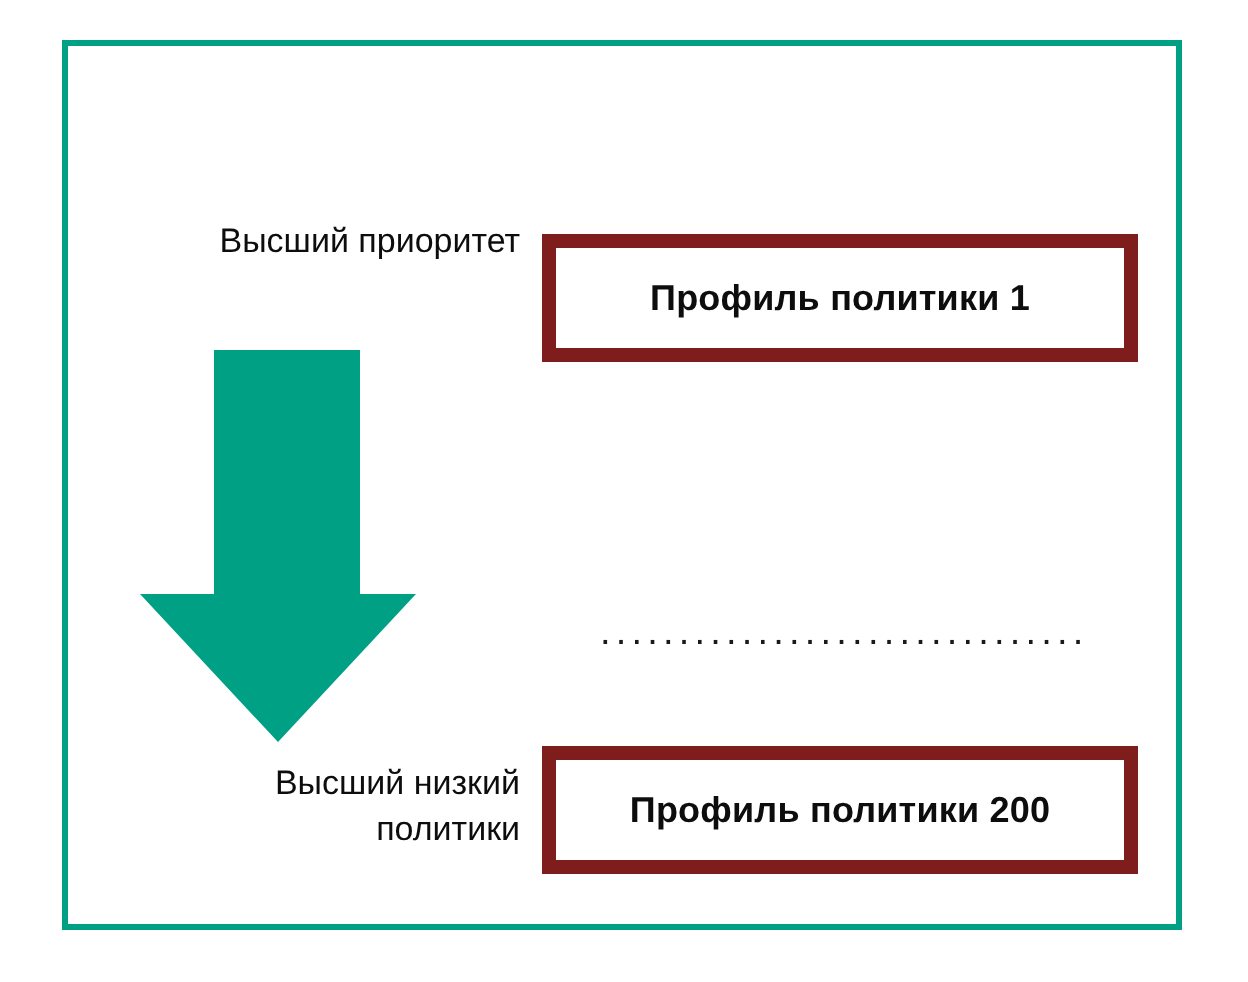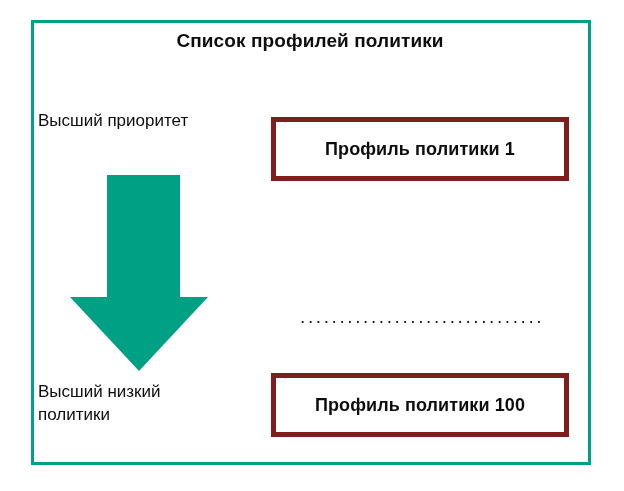--- a/index.html
+++ b/index.html
@@ -46,21 +46,21 @@
     letter-spacing: 0.1px;
     white-space: nowrap;
   }
 
   
   .priority-label {
     position: absolute;
     font-size: 17px;
     font-weight: normal;
     color: #0d0d0d;
-    text-align: left;
+    text-align: right;
     line-height: 1.35;
   }
   .priority-high {
     left: 38px;
     top: 110px;
     width: 222px;
   }
   .priority-low {
     left: 38px;
     top: 381px;
@@ -81,21 +81,21 @@
     height: 196px;
   }
 
   
   .profile-box {
     position: absolute;
     left: 271px;
     width: 298px;
     height: 64px;
     box-sizing: border-box;
-    border: 5px solid #7f1d1d;
+    border: 7px solid #7f1d1d;
     background: #ffffff;
     display: flex;
     align-items: center;
     justify-content: center;
   }
   .profile-box-label {
     font-size: 18px;
     font-weight: bold;
     color: #0d0d0d;
     white-space: nowrap;
@@ -121,21 +121,20 @@
     font-family: "Liberation Sans", sans-serif;
   }
 </style>
 </head>
 <body>
 
 <div id="canvas">
 
   <div class="outer-frame"></div>
 
-  <div class="diagram-title">Список профилей политики</div>
 
   <div class="priority-label priority-high">Высший приоритет</div>
 
   <div class="arrow-wrap">
     <svg viewBox="0 0 138 196" xmlns="http://www.w3.org/2000/svg" aria-hidden="true">
       <polygon points="37,0 110,0 110,122 138,122 69,196 0,122 37,122" fill="#00A085"></polygon>
     </svg>
   </div>
 
   <div class="priority-label priority-low">
@@ -144,16 +143,16 @@
   </div>
 
   <div class="profile-box box-1">
     <span class="profile-box-label">Профиль политики 1</span>
   </div>
 
 
   <div class="dots-separator">.......................................</div>
 
   <div class="profile-box box-3">
-    <span class="profile-box-label">Профиль политики 100</span>
+    <span class="profile-box-label">Профиль политики 200</span>
   </div>
 
 </div>
 
 </body></html>

